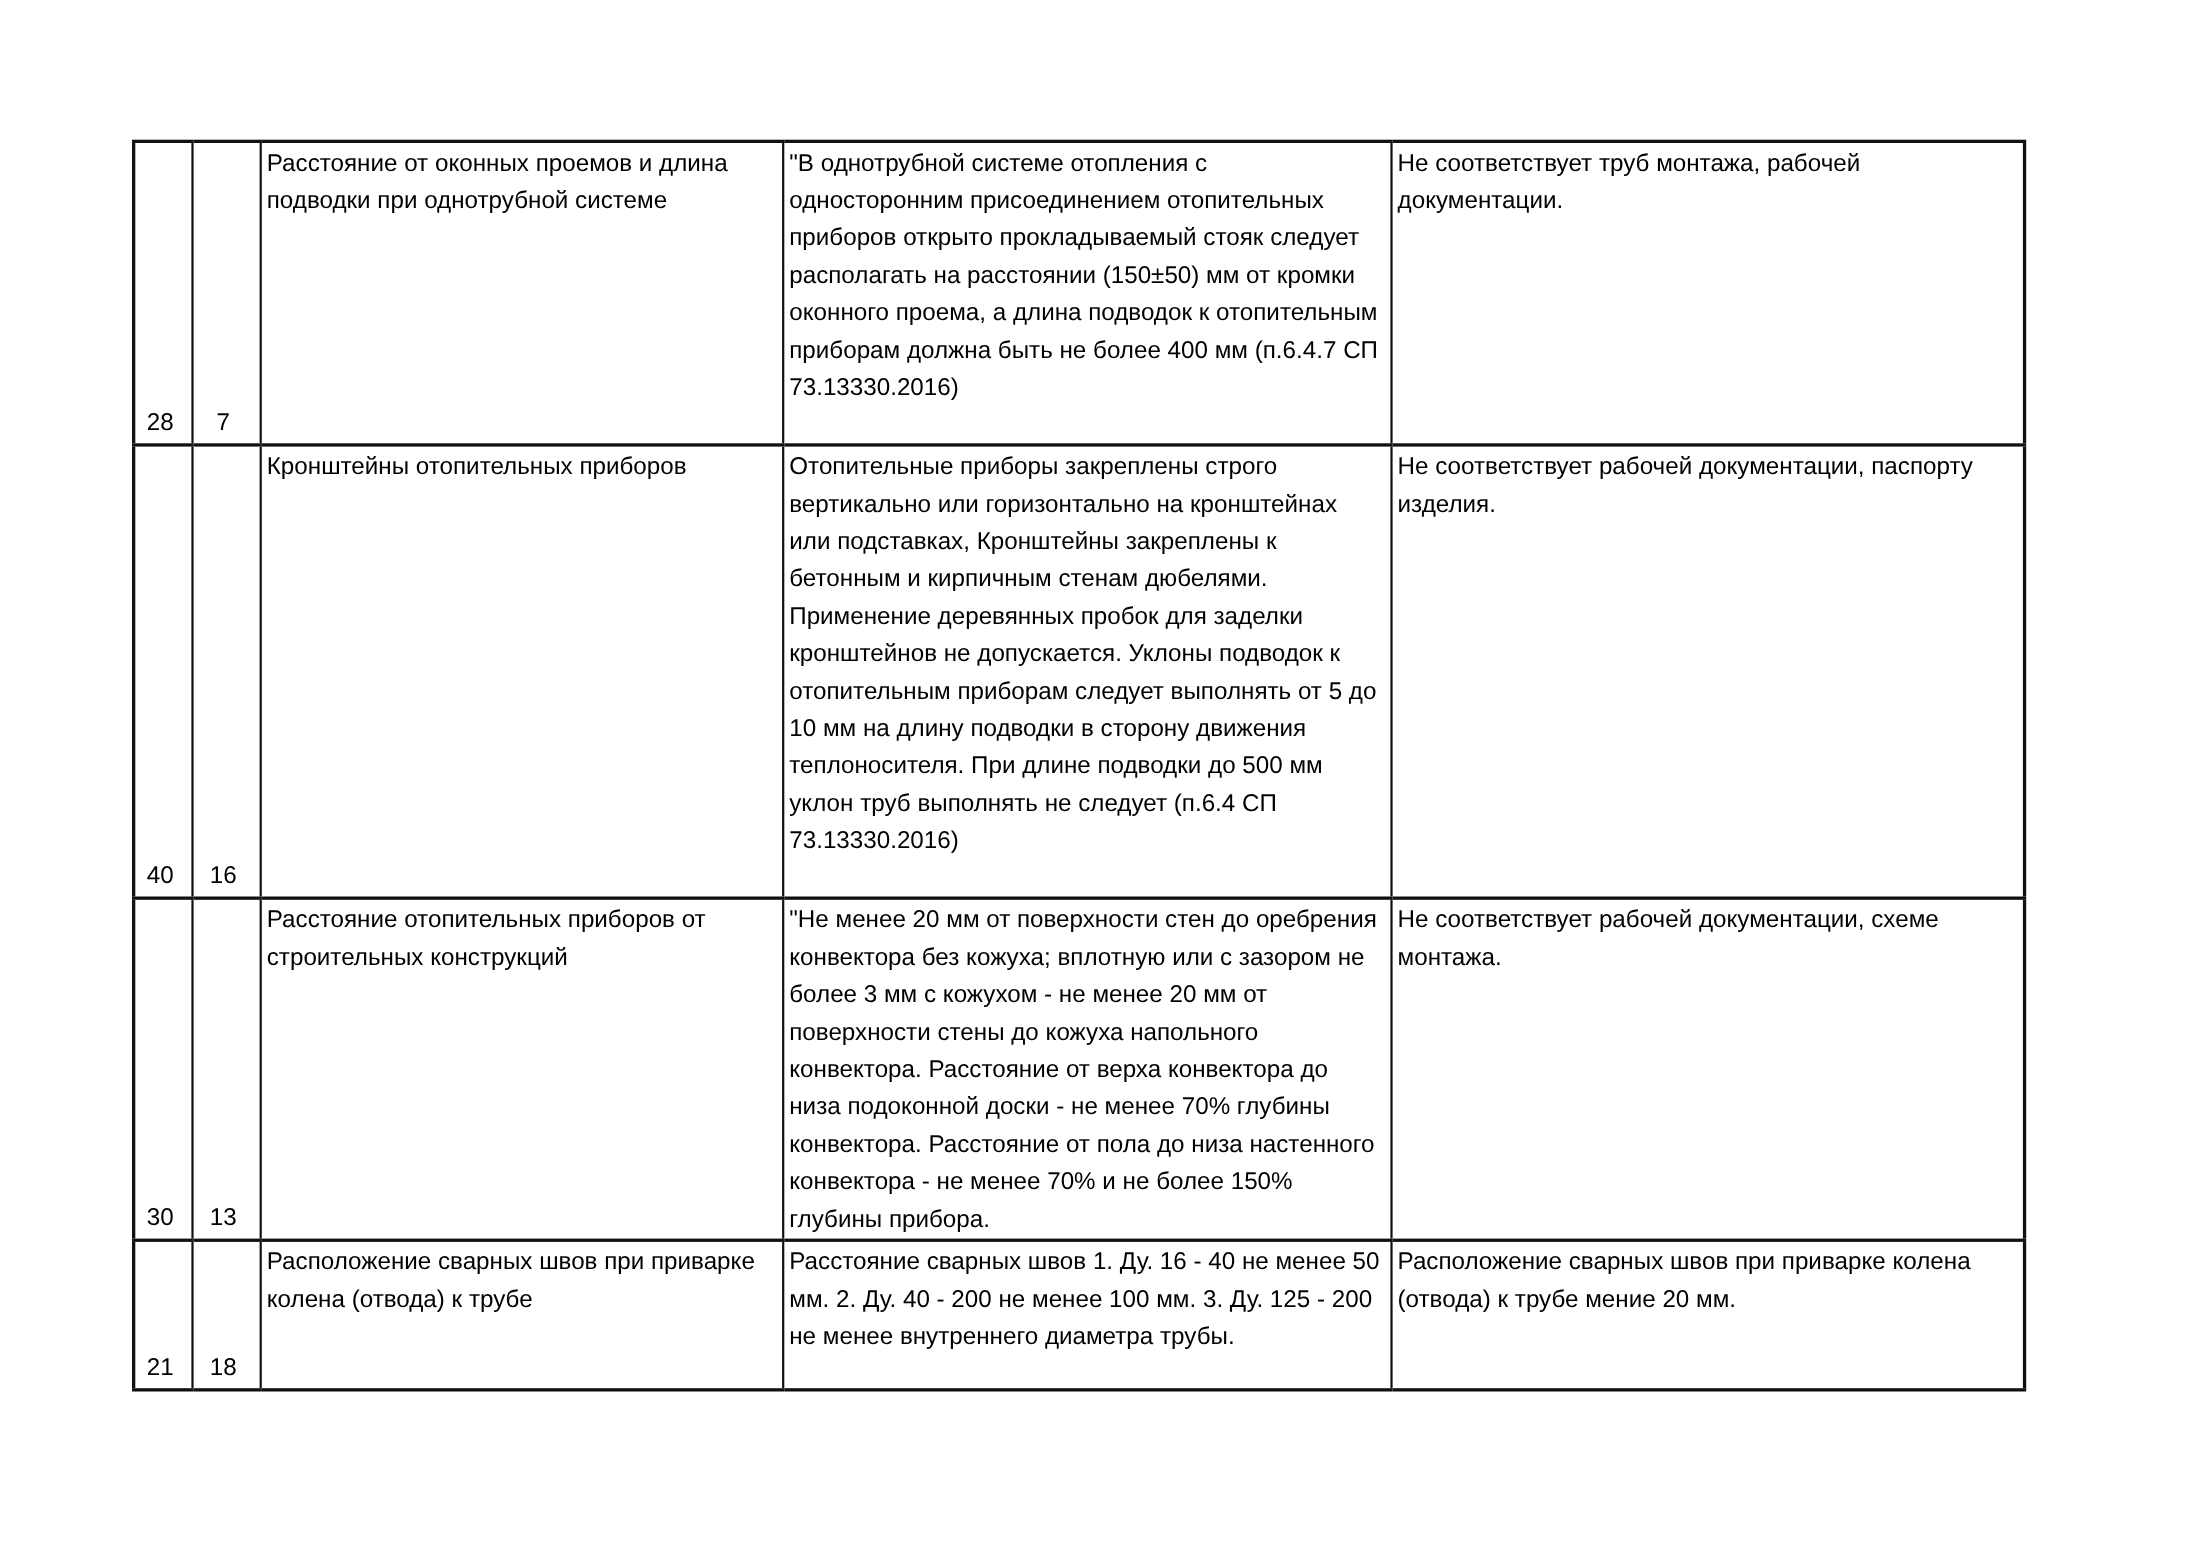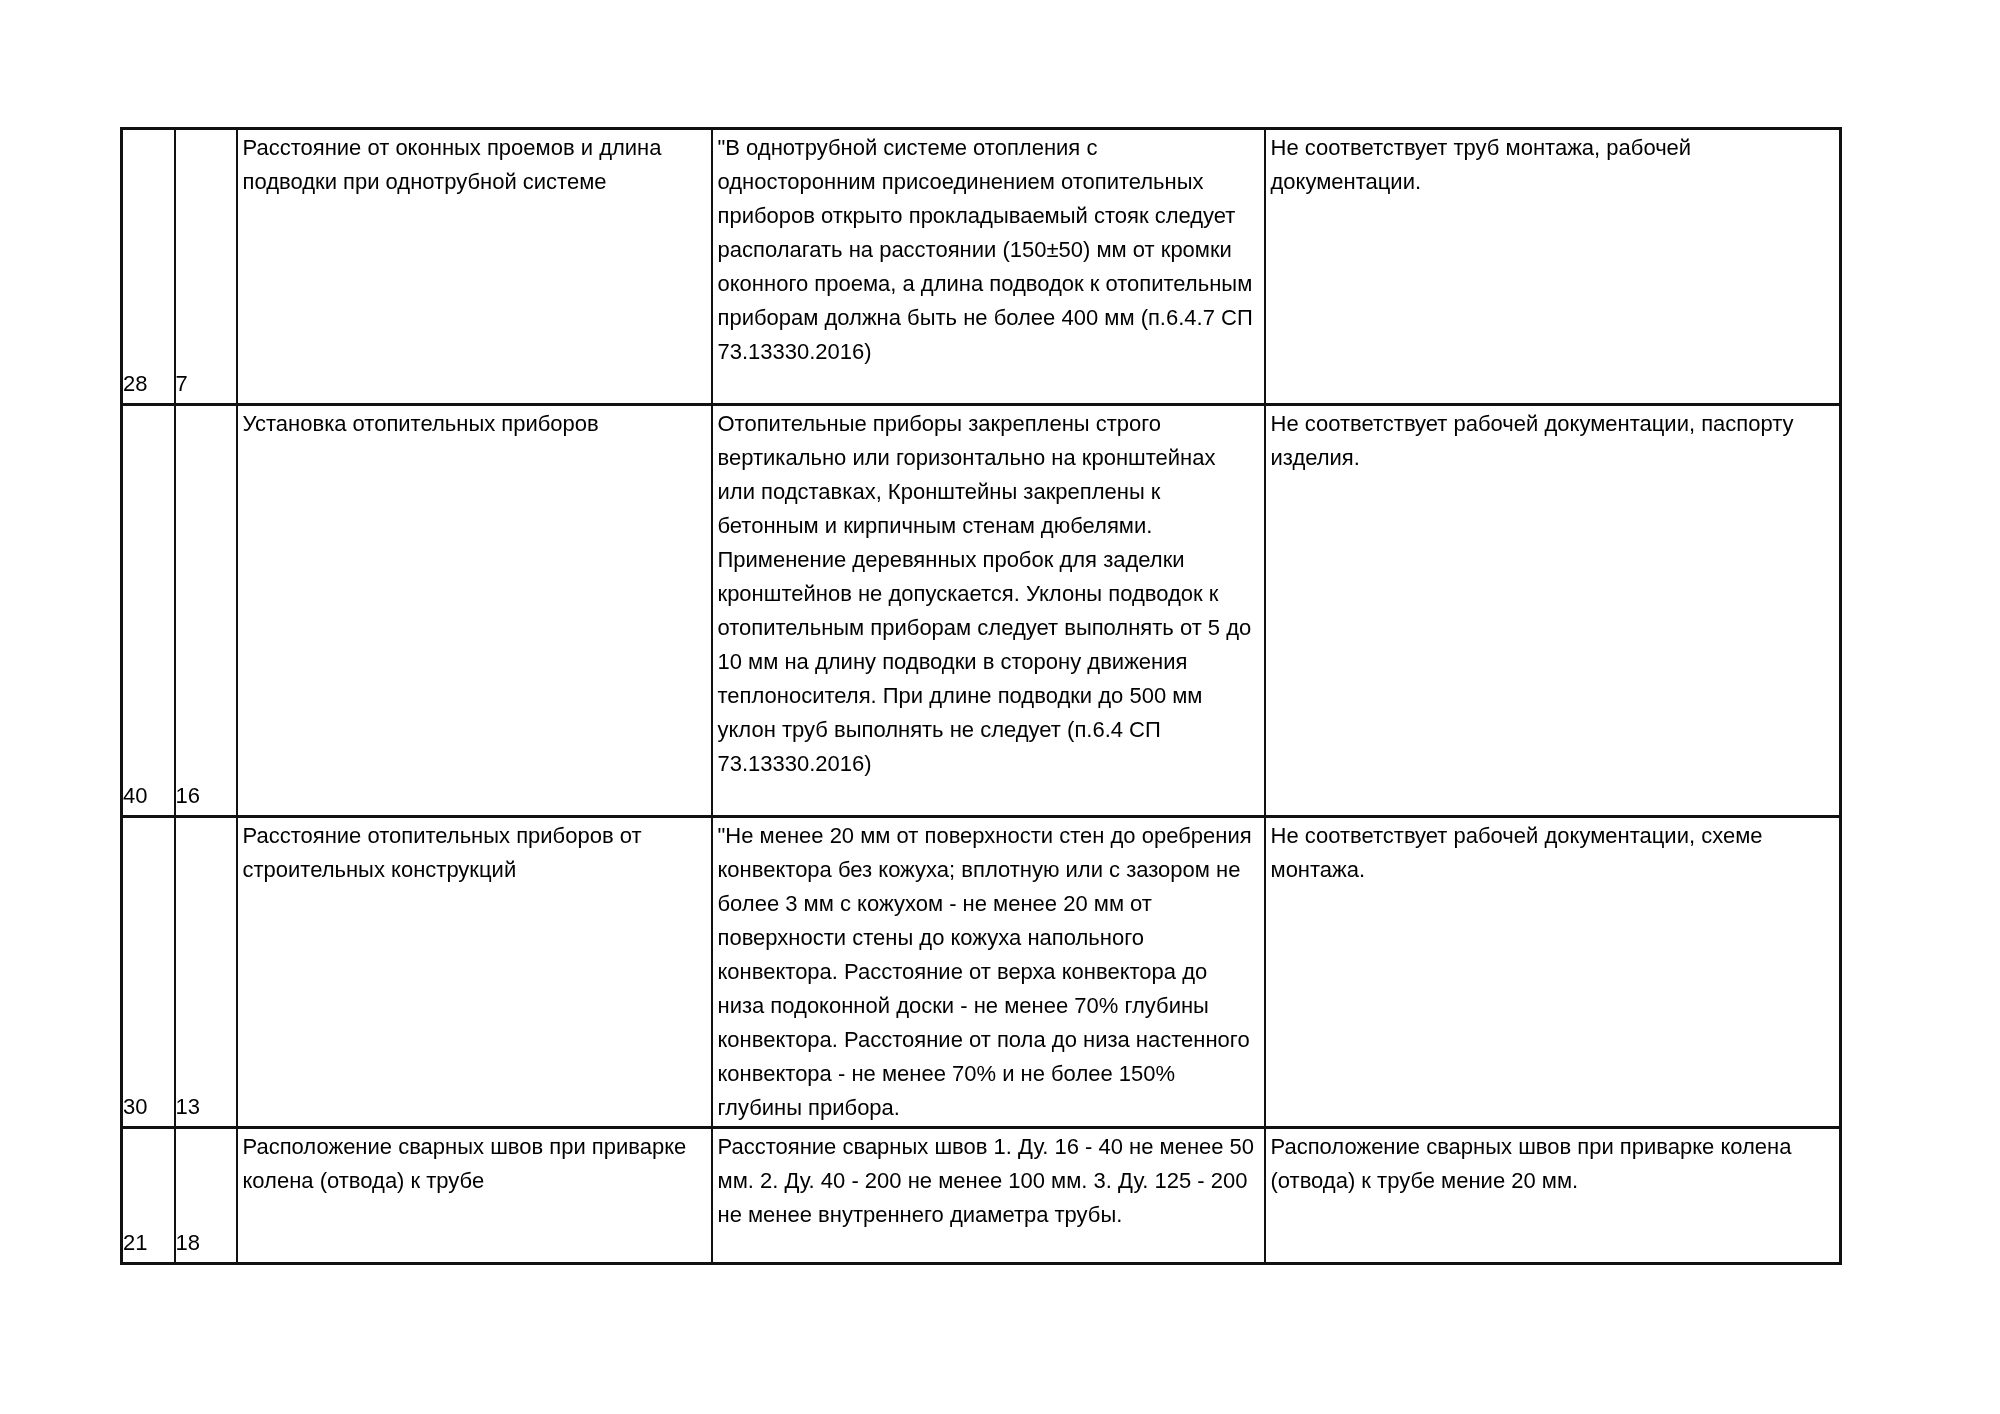--- a/index.html
+++ b/index.html
@@ -33,21 +33,21 @@
     border-right: 2px solid #111111;
     border-top: 3px solid #111111;
     border-bottom: 3px solid #111111;
     font-size: 22px;
     line-height: 34px;
     overflow: hidden;
     word-wrap: break-word;
   }
   td.num {
     vertical-align: bottom;
-    text-align: left;
+    text-align: center;
     padding: 0 5px 2px 0;
   }
   td.txt {
     vertical-align: top;
     padding: 1px 6px 1px 5px;
     margin-top: 41px;
   }
   tr.r0 { height: 276px; }
   tr.r1 { height: 412px; }
   tr.r2 { height: 307px; }
@@ -69,21 +69,21 @@
       <tr class="r0">
         <td class="num">28</td>
         <td class="num">7</td>
         <td class="txt">Расстояние от оконных проемов и длина подводки при однотрубной системе</td>
         <td class="txt">"В однотрубной системе отопления с односторонним присоединением отопительных приборов открыто прокладываемый стояк следует располагать на расстоянии (150±50) мм от кромки оконного проема, а длина подводок к отопительным приборам должна быть не более 400 мм (п.6.4.7 СП 73.13330.2016)</td>
         <td class="txt">Не соответствует труб монтажа, рабочей документации.</td>
       </tr>
       <tr class="r1">
         <td class="num">40</td>
         <td class="num">16</td>
-        <td class="txt">Установка отопительных приборов</td>
+        <td class="txt">Кронштейны отопительных приборов</td>
         <td class="txt">Отопительные приборы закреплены строго вертикально или горизонтально на кронштейнах или подставках, Кронштейны закреплены к бетонным и кирпичным стенам дюбелями. Применение деревянных пробок для заделки кронштейнов не допускается. Уклоны подводок к отопительным приборам следует выполнять от 5 до 10 мм на длину подводки в сторону движения теплоносителя. При длине подводки до 500 мм уклон труб выполнять не следует (п.6.4 СП 73.13330.2016)</td>
         <td class="txt">Не соответствует рабочей документации, паспорту изделия.</td>
       </tr>
       <tr class="r2">
         <td class="num">30</td>
         <td class="num">13</td>
         <td class="txt">Расстояние отопительных приборов от строительных конструкций</td>
         <td class="txt">"Не менее 20 мм от поверхности стен до оребрения конвектора без кожуха; вплотную или с зазором не более 3 мм с кожухом - не менее 20 мм от поверхности стены до кожуха напольного конвектора. Расстояние от верха конвектора до низа подоконной доски - не менее 70% глубины конвектора. Расстояние от пола до низа настенного конвектора - не менее 70% и не более 150% глубины прибора.</td>
         <td class="txt">Не соответствует рабочей документации, схеме монтажа.</td>
       </tr>

